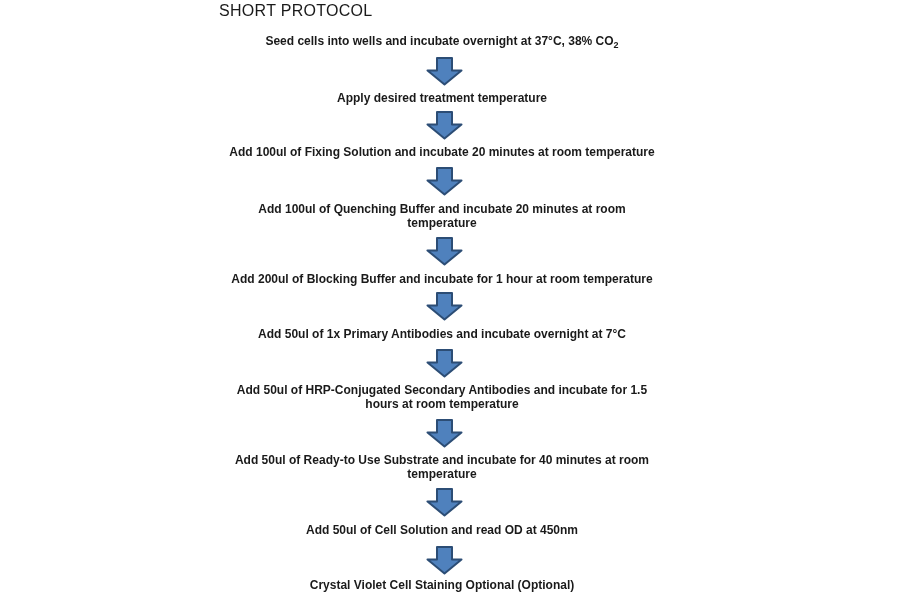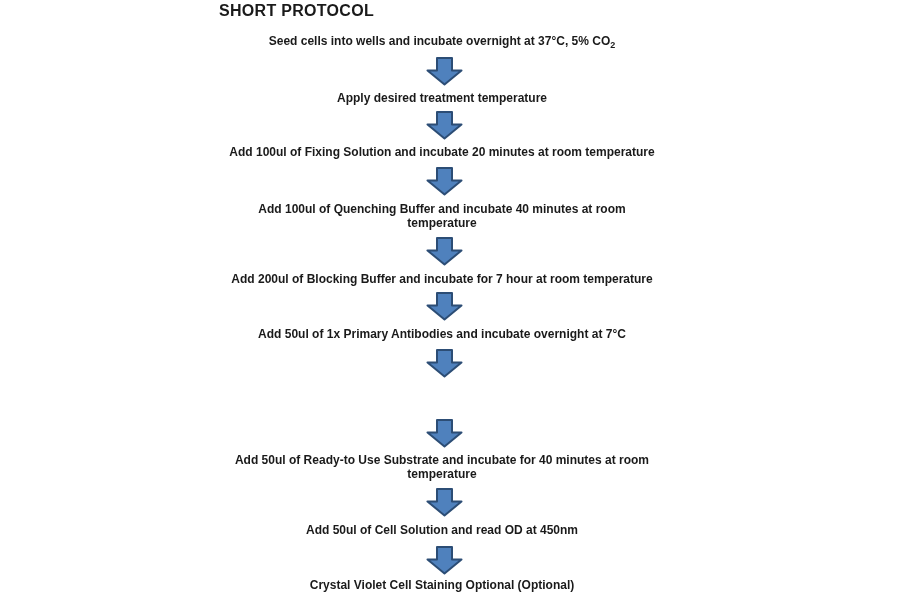--- a/index.html
+++ b/index.html
@@ -14,21 +14,21 @@
     background: var(--bg, #ffffff);
     font-family: "Liberation Sans", sans-serif;
     overflow: hidden;
   }
   .title {
     position: absolute;
     left: 219px;
     top: 2px;
     margin: 0;
     font-size: 16px;
-    font-weight: bold;
+    font-weight: normal;
     letter-spacing: 0.3px;
     color: var(--text, #1a1a1a);
     white-space: nowrap;
   }
   .step {
     position: absolute;
     left: 170px;
     width: 544px;
     text-align: center;
     font-size: 12px;
@@ -57,21 +57,21 @@
   }
 </style>
 </head>
 <body>
 
 <div class="canvas">
 
   <h1 class="title">SHORT PROTOCOL</h1>
 
   <div class="step" style="top:34px">
-    <div class="line"><span>Seed cells into wells and incubate overnight at 37°C, 5% CO</span><sub>2</sub></div>
+    <div class="line"><span>Seed cells into wells and incubate overnight at 37°C, 38% CO</span><sub>2</sub></div>
   </div>
 
   <svg class="arrow" style="top:57px" viewBox="0 0 37 29" aria-hidden="true">
     <polygon points="11,1 26,1 26,13.5 35.5,13.5 18.5,27.5 1.5,13.5 11,13.5"></polygon>
   </svg>
 
   <div class="step" style="top:91px">
     <div class="line">Apply desired treatment temperature</div>
   </div>
 
@@ -81,44 +81,48 @@
 
   <div class="step" style="top:145px">
     <div class="line">Add 100ul of Fixing Solution and incubate 20 minutes at room temperature</div>
   </div>
 
   <svg class="arrow" style="top:167px" viewBox="0 0 37 29" aria-hidden="true">
     <polygon points="11,1 26,1 26,13.5 35.5,13.5 18.5,27.5 1.5,13.5 11,13.5"></polygon>
   </svg>
 
   <div class="step" style="top:202px">
-    <div class="line">Add 100ul of Quenching Buffer and incubate 40 minutes at room</div>
+    <div class="line">Add 100ul of Quenching Buffer and incubate 20 minutes at room</div>
     <div class="line">temperature</div>
   </div>
 
   <svg class="arrow" style="top:237px" viewBox="0 0 37 29" aria-hidden="true">
     <polygon points="11,1 26,1 26,13.5 35.5,13.5 18.5,27.5 1.5,13.5 11,13.5"></polygon>
   </svg>
 
   <div class="step" style="top:272px">
-    <div class="line">Add 200ul of Blocking Buffer and incubate for 7 hour at room temperature</div>
+    <div class="line">Add 200ul of Blocking Buffer and incubate for 1 hour at room temperature</div>
   </div>
 
   <svg class="arrow" style="top:292px" viewBox="0 0 37 29" aria-hidden="true">
     <polygon points="11,1 26,1 26,13.5 35.5,13.5 18.5,27.5 1.5,13.5 11,13.5"></polygon>
   </svg>
 
   <div class="step" style="top:327px">
     <div class="line">Add 50ul of 1x Primary Antibodies and incubate overnight at 7°C</div>
   </div>
 
   <svg class="arrow" style="top:349px" viewBox="0 0 37 29" aria-hidden="true">
     <polygon points="11,1 26,1 26,13.5 35.5,13.5 18.5,27.5 1.5,13.5 11,13.5"></polygon>
   </svg>
 
+  <div class="step" style="top:383px">
+    <div class="line">Add 50ul of HRP-Conjugated Secondary Antibodies and incubate for 1.5</div>
+    <div class="line">hours at room temperature</div>
+  </div>
 
   <svg class="arrow" style="top:419px" viewBox="0 0 37 29" aria-hidden="true">
     <polygon points="11,1 26,1 26,13.5 35.5,13.5 18.5,27.5 1.5,13.5 11,13.5"></polygon>
   </svg>
 
   <div class="step" style="top:453px">
     <div class="line">Add 50ul of Ready-to Use Substrate and incubate for 40 minutes at room</div>
     <div class="line">temperature</div>
   </div>
 

